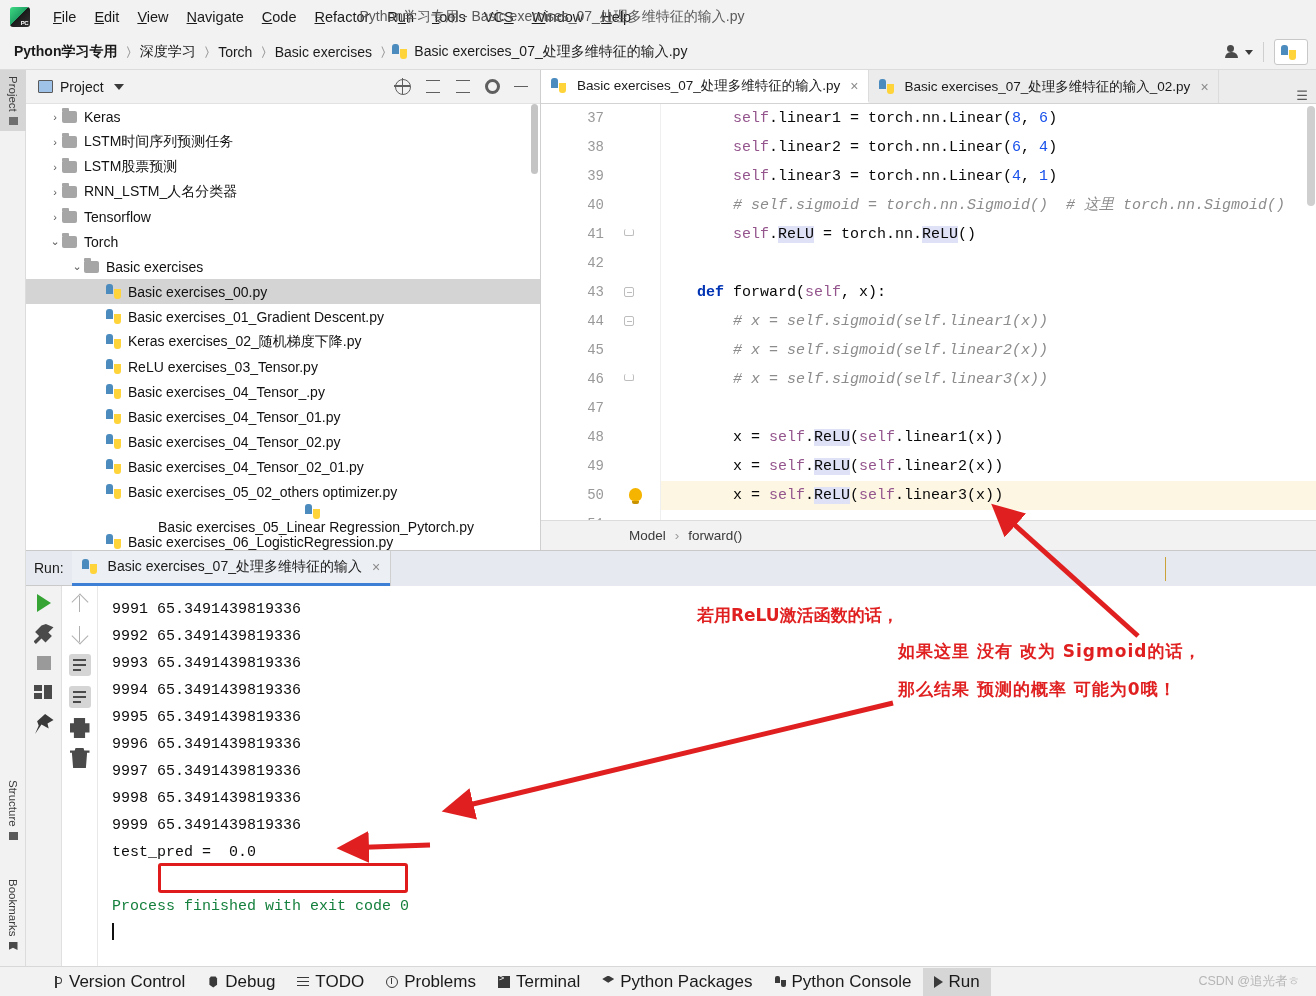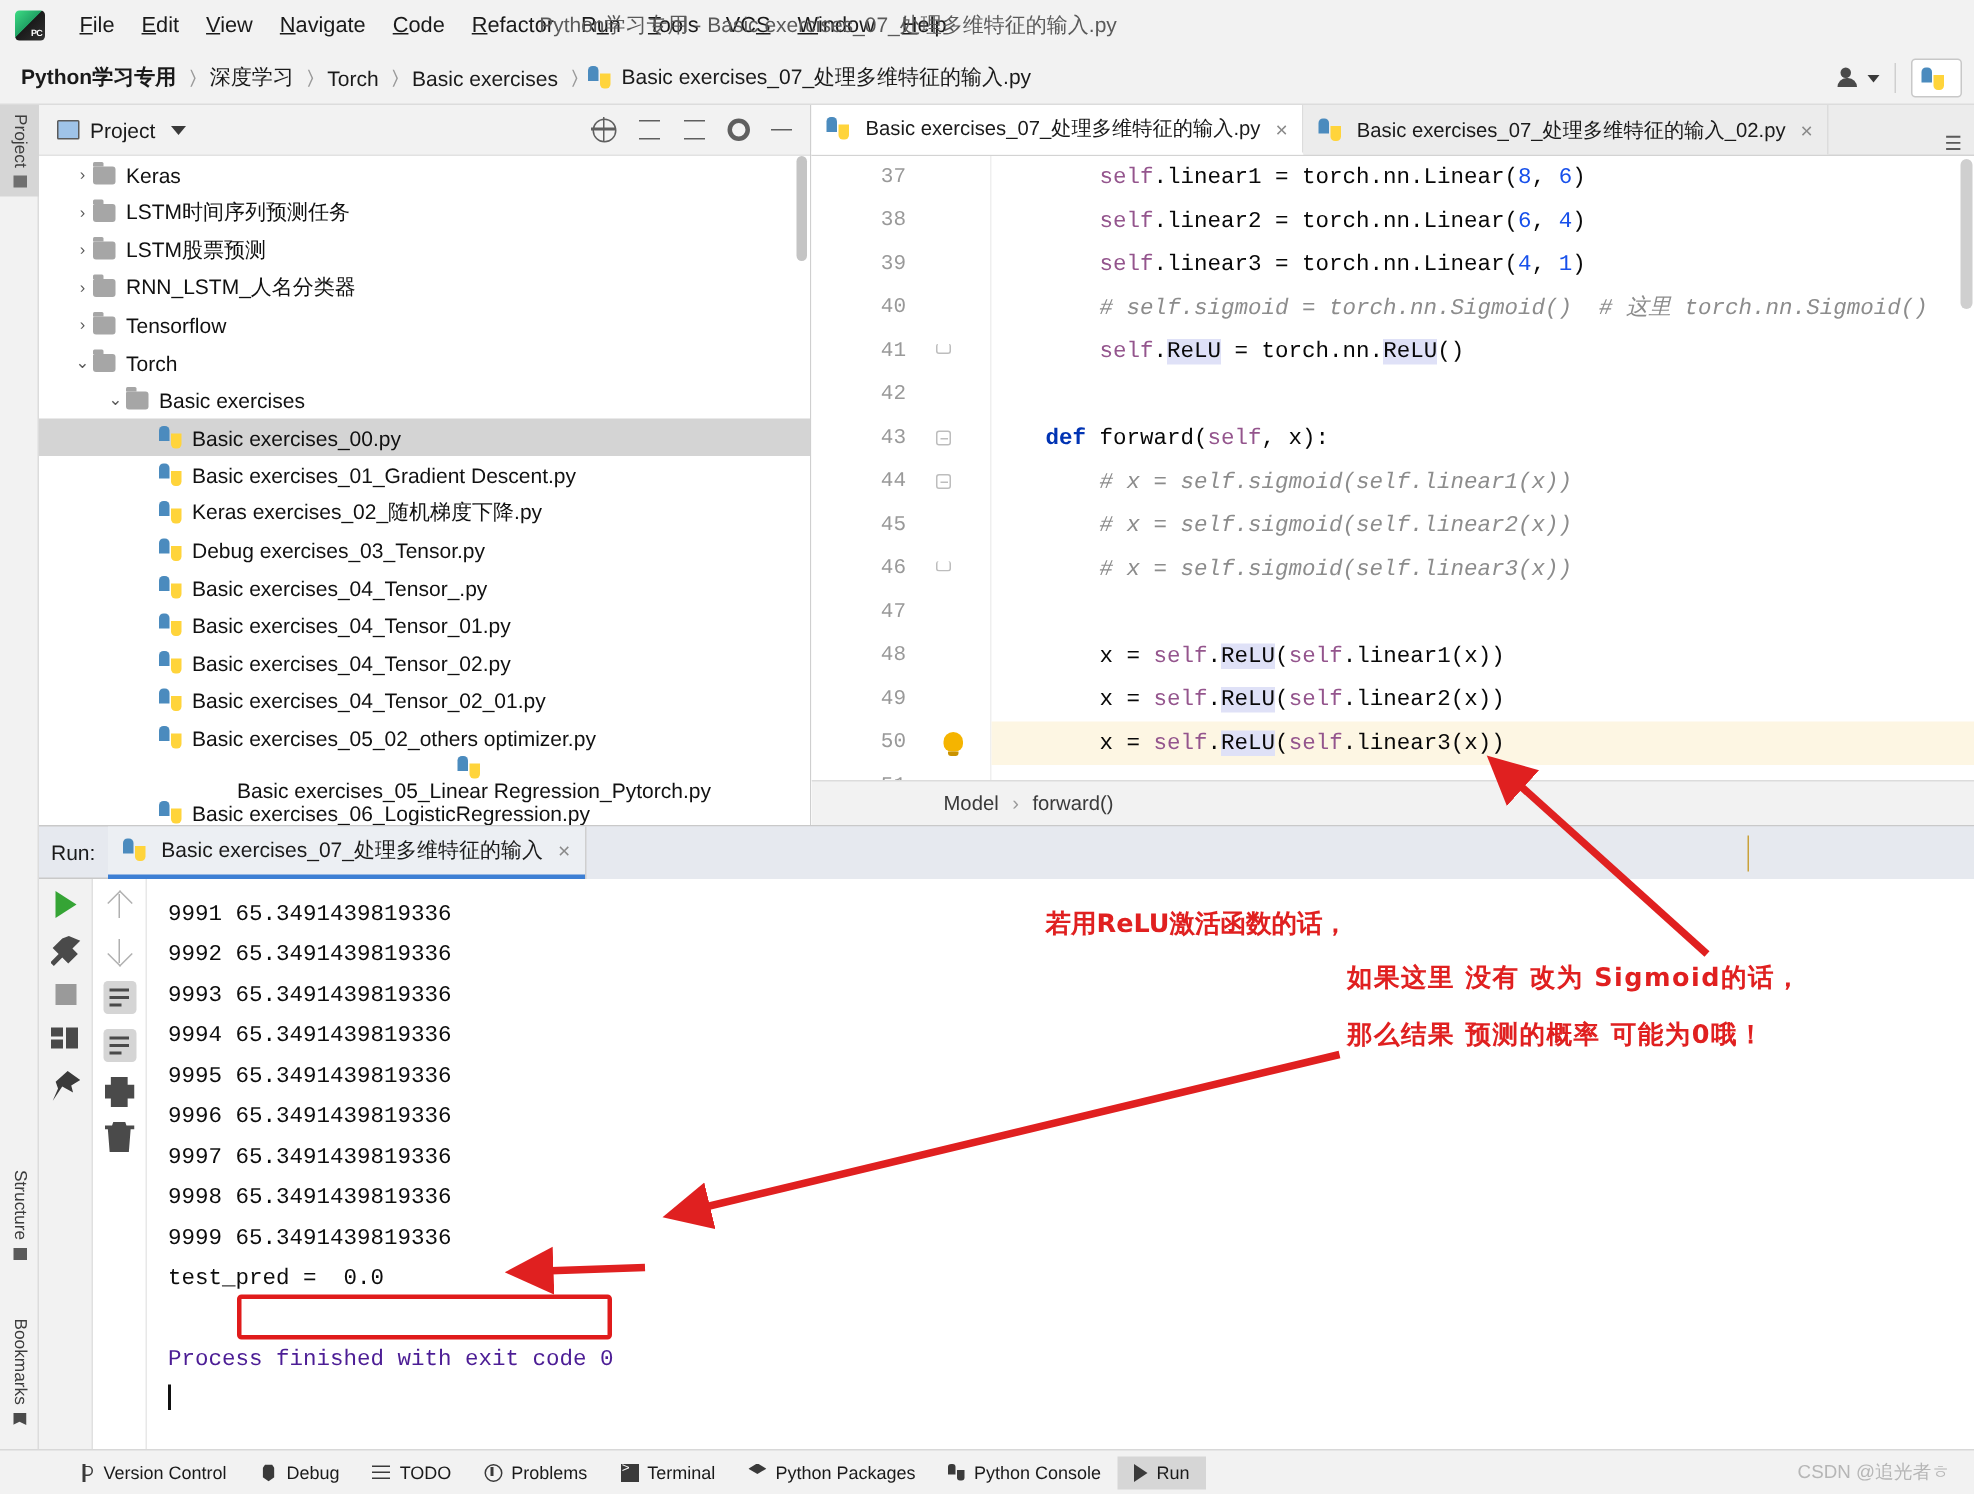--- a/index.html
+++ b/index.html
@@ -227,21 +227,21 @@
   }
   .rt.print { background:#4a4a4a; clip-path: polygon(22% 0,78% 0,78% 26%,100% 26%,100% 72%,78% 72%,78% 100%,22% 100%,22% 72%,0 72%,0 26%,22% 26%); }
   .rt.trash { background:#4a4a4a; clip-path: polygon(30% 0,70% 0,74% 12%,100% 12%,100% 24%,88% 24%,82% 100%,18% 100%,12% 24%,0 24%,0 12%,26% 12%); }
 
   .runout {
     flex:1; position:relative; padding:10px 0 0 14px; background:#fff;
     font-family:"Liberation Mono", monospace; font-size:15px; color:#0d0d0d;
     overflow:hidden;
   }
   .oline { height:27px; line-height:27px; white-space:pre; }
-  .oline.proc { color:#4c1d95; }
+  .oline.proc { color:#15803d; }
   .caret-blk { display:inline-block; width:2px; height:17px; background:#111; vertical-align:-3px; }
   .outbox {
     position:absolute; left:60px; top:277px; width:250px; height:30px;
     border:3px solid #e01b1b; border-radius:3px; pointer-events:none;
   }
 
   
   .anno {
     position:absolute; color:#e02020; font-weight:bold; white-space:nowrap;
     font-family:"DejaVu Sans", sans-serif; pointer-events:none;
@@ -252,21 +252,21 @@
   svg.overlay { position:absolute; left:0; top:0; width:1316px; height:996px; pointer-events:none; }
 
   
   .statusbar {
     position:absolute; left:0; bottom:0; width:1316px; height:30px;
     background:#f2f2f2; border-top:1px solid #d8d8d8;
     display:flex; align-items:center; padding-left:40px; gap:0;
   }
   .sbitem {
     display:flex; align-items:center; gap:6px; padding:4px 11px;
-    font-size:12px; color:#1a1a1a; white-space:nowrap;
+    font-size:17px; color:#1a1a1a; white-space:nowrap;
   }
   .sbitem.active { background:#d6d6d6; }
   .sico { width:12px; height:12px; position:relative; flex:none; }
   .sico.vcs::before{content:"";position:absolute;left:4px;top:0;width:1.6px;height:12px;background:#3a3a3a;}
   .sico.vcs::after{content:"";position:absolute;left:4px;top:1px;width:6px;height:5px;border:1.6px solid #3a3a3a;border-left:none;border-radius:0 5px 5px 0;}
   .sico.bug { background:#3a3a3a; clip-path: polygon(30% 8%,70% 8%,82% 26%,82% 78%,50% 100%,18% 78%,18% 26%); }
   .sico.todo::before,.sico.todo::after,.sico.todo i{content:"";position:absolute;left:0;width:12px;height:1.7px;background:#3a3a3a;}
   .sico.todo::before{top:1px;} .sico.todo i{top:5px;} .sico.todo::after{top:9px;}
   .sico.prob { border:1.6px solid #3a3a3a; border-radius:50%; }
   .sico.prob::after{content:"";position:absolute;left:3.4px;top:1.5px;width:1.6px;height:6px;background:#3a3a3a;}
@@ -415,21 +415,21 @@
           <span class="tlabel">Basic exercises_01_Gradient Descent.py</span>
         </div>
         <div class="trow" style="padding-left: 66px;">
           <span class="tarrow"></span>
           <span class="py-ico" style="margin-right: 7px;"></span>
           <span class="tlabel">Keras exercises_02_随机梯度下降.py</span>
         </div>
         <div class="trow" style="padding-left: 66px;">
           <span class="tarrow"></span>
           <span class="py-ico" style="margin-right: 7px;"></span>
-          <span class="tlabel">Debug exercises_03_Tensor.py</span>
+          <span class="tlabel">ReLU exercises_03_Tensor.py</span>
         </div>
         <div class="trow" style="padding-left: 66px;">
           <span class="tarrow"></span>
           <span class="py-ico" style="margin-right: 7px;"></span>
           <span class="tlabel">Basic exercises_04_Tensor_.py</span>
         </div>
         <div class="trow" style="padding-left: 66px;">
           <span class="tarrow"></span>
           <span class="py-ico" style="margin-right: 7px;"></span>
           <span class="tlabel">Basic exercises_04_Tensor_01.py</span>

